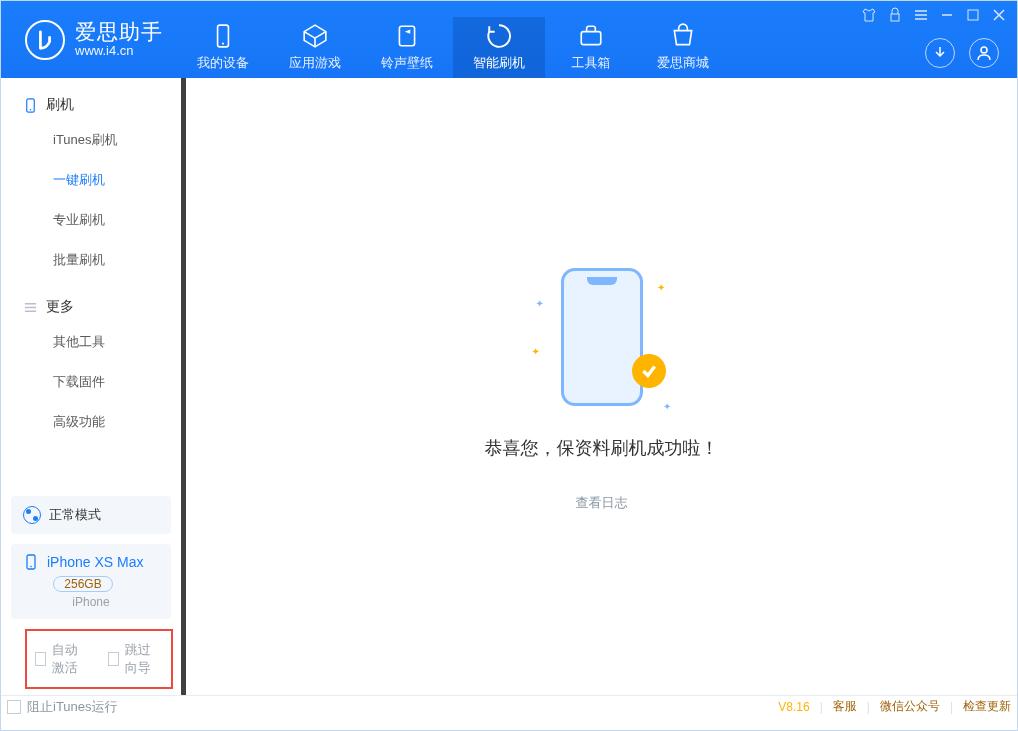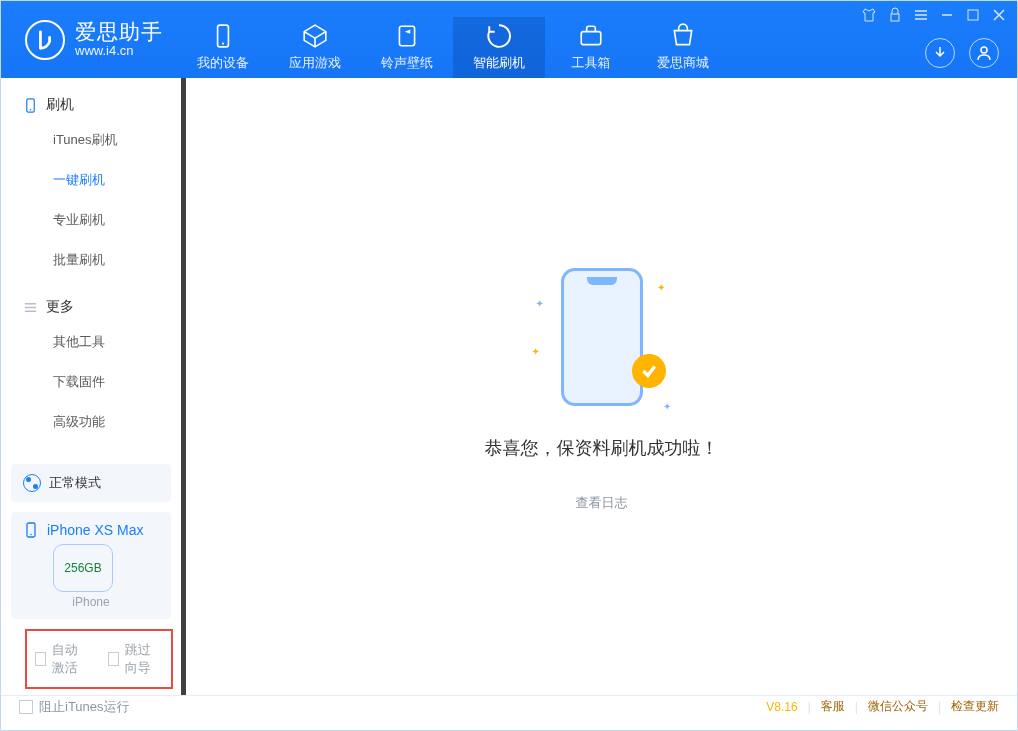--- a/index.html
+++ b/index.html
@@ -29,37 +29,37 @@
 .side-spacer { flex: 1; }
 .mode-card, .device-card { margin: 0 10px 10px 10px; background: #f3f7fc; border-radius: 4px; padding: 10px 12px; font-size: 13px; color: #333; text-align: center; }
 .mode-card { display: flex; align-items: center; gap: 8px; }
 .mode-icon { width: 18px; height: 18px; border: 1.5px solid #1a7dfc; border-radius: 50%; position: relative; flex-shrink:0; }
 .mode-icon::before, .mode-icon::after { content:''; position:absolute; width:5px; height:5px; background:#1a7dfc; border-radius:50%; }
 .mode-icon::before { top:2px; left:2px; }
 .mode-icon::after { bottom:2px; right:2px; }
 .device-card { }
 .device-head { display: flex; align-items: center; gap: 8px; color: #1a7dfc; font-weight: 500; font-size: 14px; }
 .device-head svg { width: 16px; height: 16px; }
-.device-cap { display: inline-block; margin: 6px 16px 3px 0; padding: 16px 10px; border: 1px solid #a7ccfb; border-radius: 10px; color: #15803d; font-size: 12px; }
+.device-cap { display: inline-block; margin: 6px 16px 3px 0; padding: 0 10px; border: 1px solid #a7ccfb; border-radius: 10px; color: #a16207; font-size: 12px; }
 .device-type { font-size: 12px; color: #9aa3ad; }
 .checkbox-row { border: 2px solid #e94b3f; margin: 0 8px 6px 24px; padding: 10px 8px; display: flex; gap: 18px; }
 .cb { display: flex; align-items: center; gap: 6px; font-size: 13px; color: #9aa3ad; cursor: pointer; }
 .cb-box { width: 14px; height: 14px; border: 1px solid #c4ccd6; background:#fff; }
 .main { flex: 1; display: flex; flex-direction: column; align-items: center; justify-content: center; position: relative; }
 .illus { width: 120px; height: 150px; position: relative; margin-bottom: 24px; display:flex; align-items:center; justify-content:center; }
 .phone-shape { width: 82px; height: 138px; border: 3px solid #7eb6ff; border-radius: 14px; background: #e9f2ff; position: relative; }
 .phone-shape::before { content:''; position:absolute; top:6px; left:50%; transform:translateX(-50%); width:30px; height:8px; background:#7eb6ff; border-radius:0 0 6px 6px; }
 .check-badge { position: absolute; right: -4px; bottom: 24px; width: 34px; height: 34px; background: #ffb400; border-radius: 50%; display:flex; align-items:center; justify-content:center; }
 .check-badge svg { width: 18px; height: 18px; stroke:#fff; stroke-width:3; fill:none; }
 .sparkle { position:absolute; font-size:10px; color:#7eb6ff; }
 .s1{top:36px;left:-6px;} .s2{top:84px;left:-10px;color:#ffb400;} .s3{top:20px;right:-4px;color:#ffb400;} .s4{bottom:0;right:-10px;}
 .success-text { font-size: 18px; color: #333; margin-bottom: 34px; }
 .ok-btn { width: 160px; height: 40px; border: 1px solid #d9e2ec; background: #fff; color: #333; font-size: 14px; cursor: pointer; margin-bottom: 18px; }
 .log-link { color: #8a96a3; font-size: 13px; cursor: pointer; }
-.statusbar { height: 22px; border-top: 1px solid #e6ecf4; display: flex; align-items: center; padding: 0 18px; font-size: 12px; color: #8a96a3; }
+.statusbar { height: 22px; border-top: 1px solid #e6ecf4; display: flex; align-items: center; padding: 0 6px; font-size: 12px; color: #8a96a3; }
 .statusbar .cb { color: #8a96a3; }
 .status-right { margin-left: auto; display: flex; align-items: center; gap: 10px; }
 .status-right .sep { color: #d9e2ec; }
 .status-right .slink { color: #a16207; cursor: pointer; }
 .version { color: #ffb400; }
 </style>
 </head>
 <body>
 
 <div class="titlebar">

